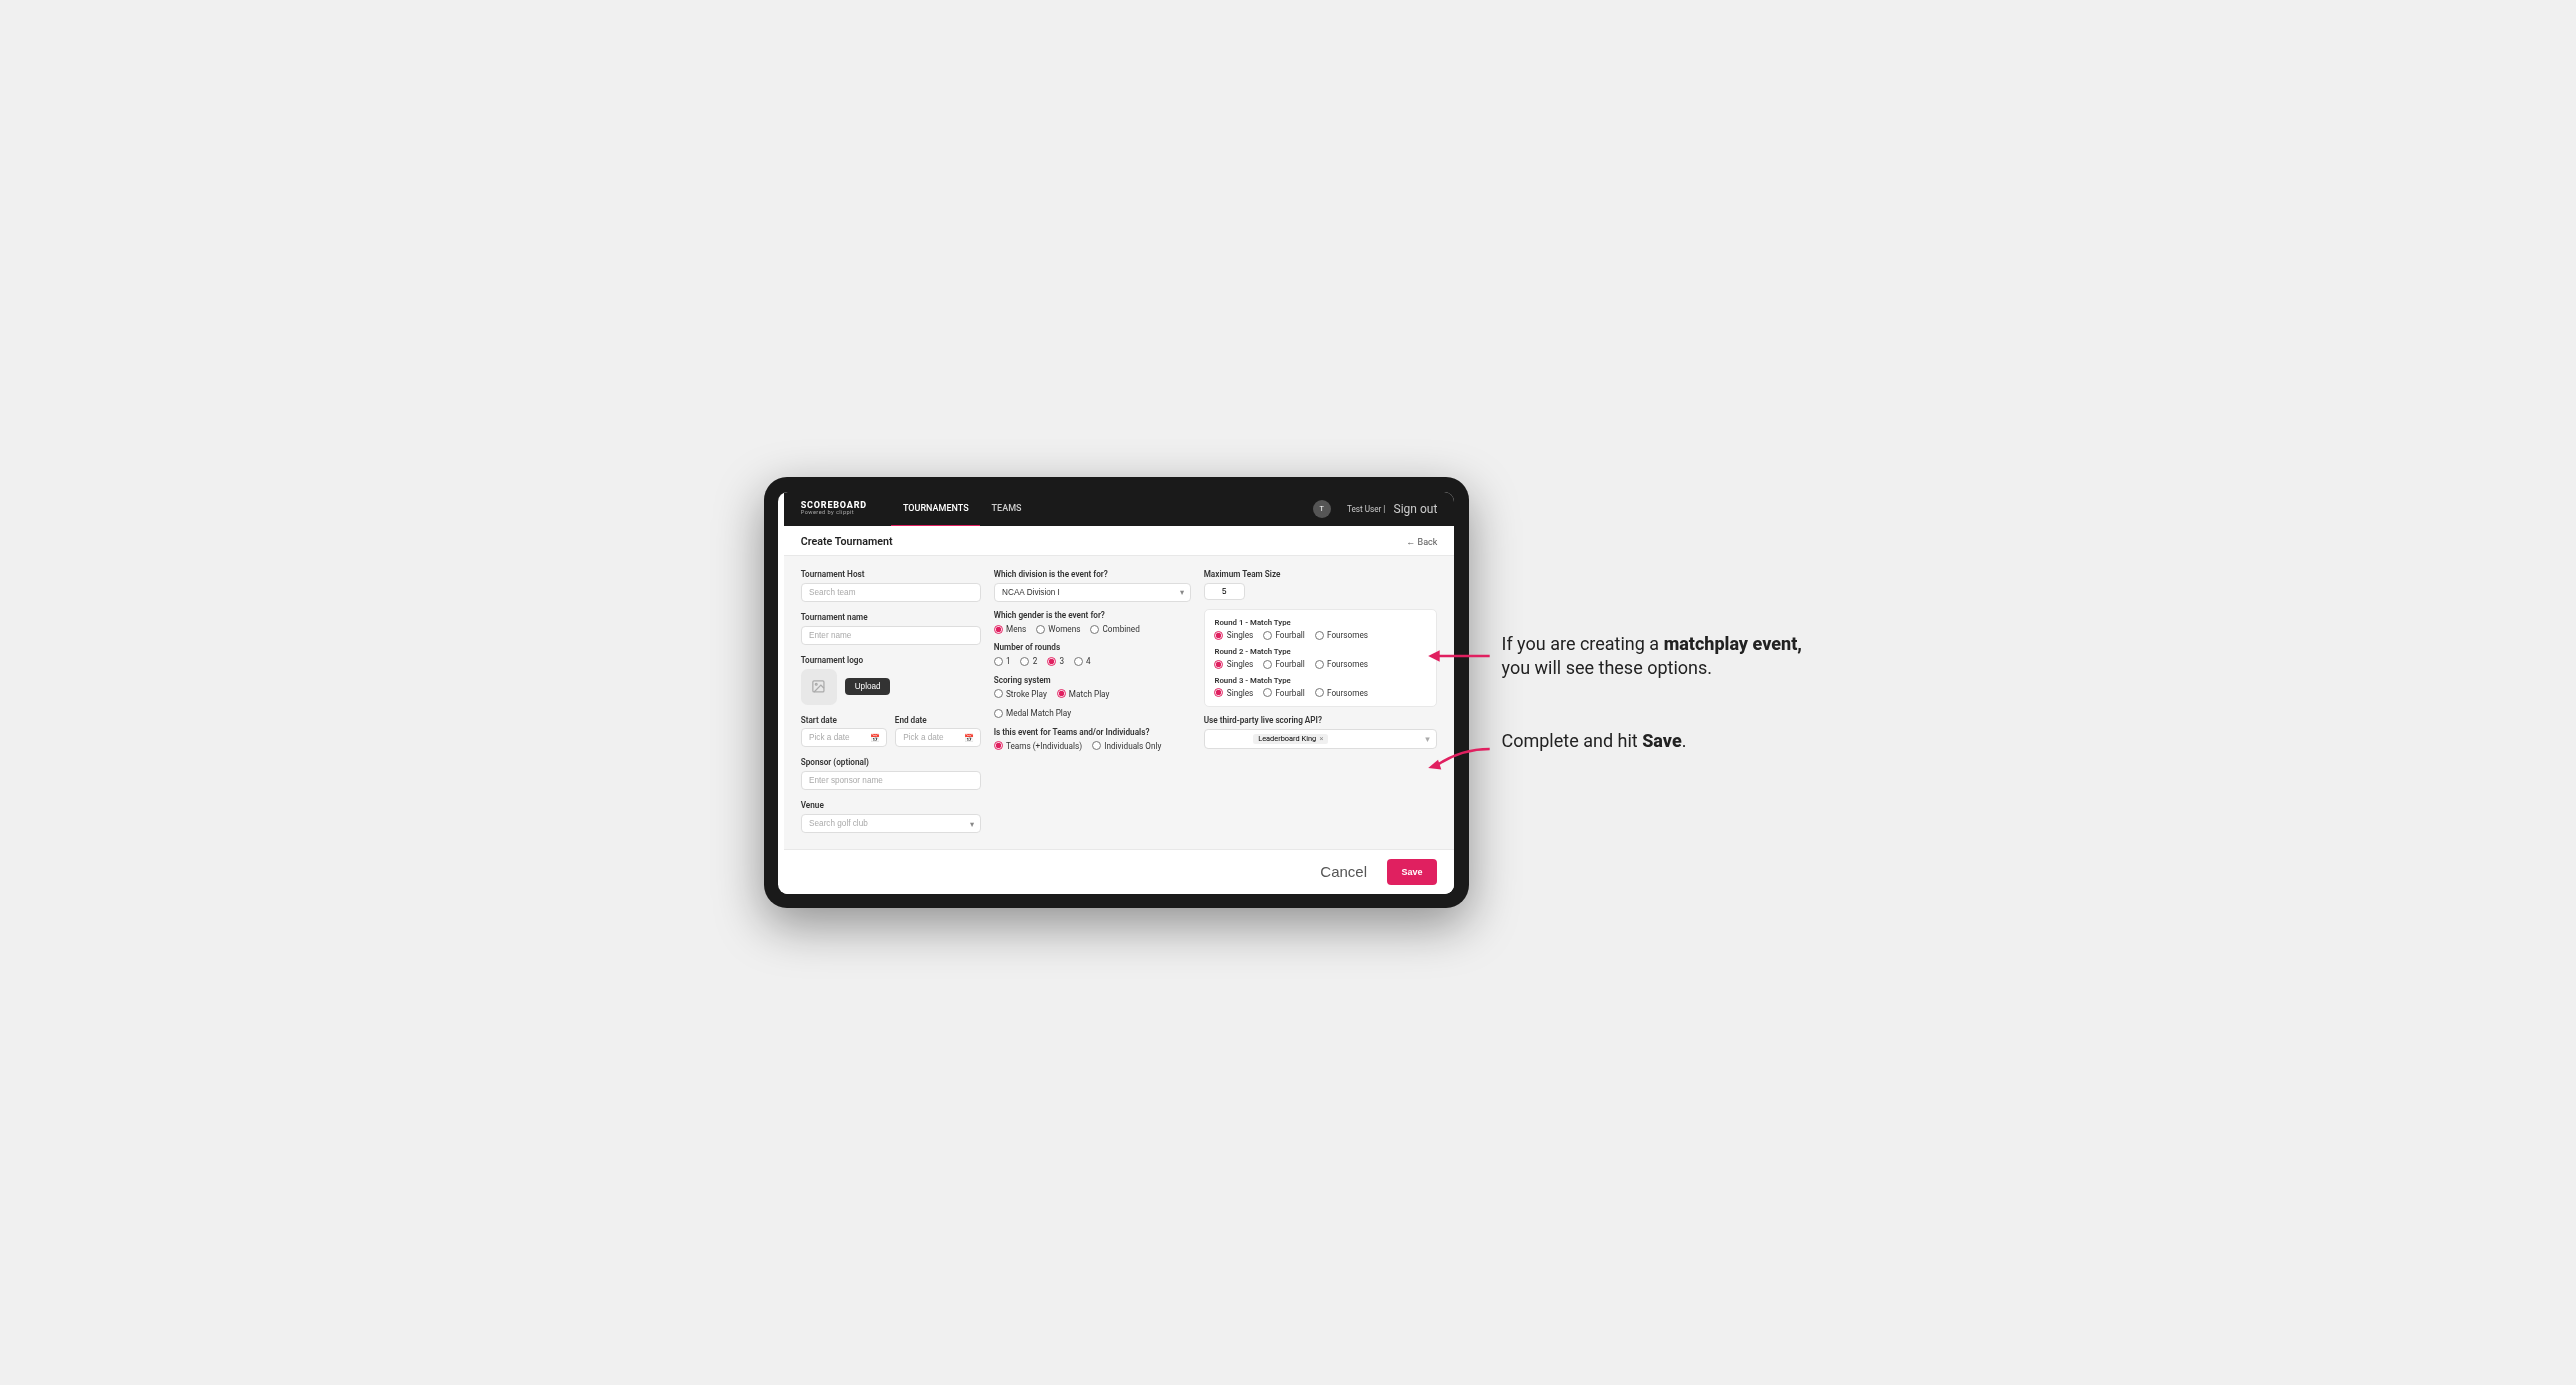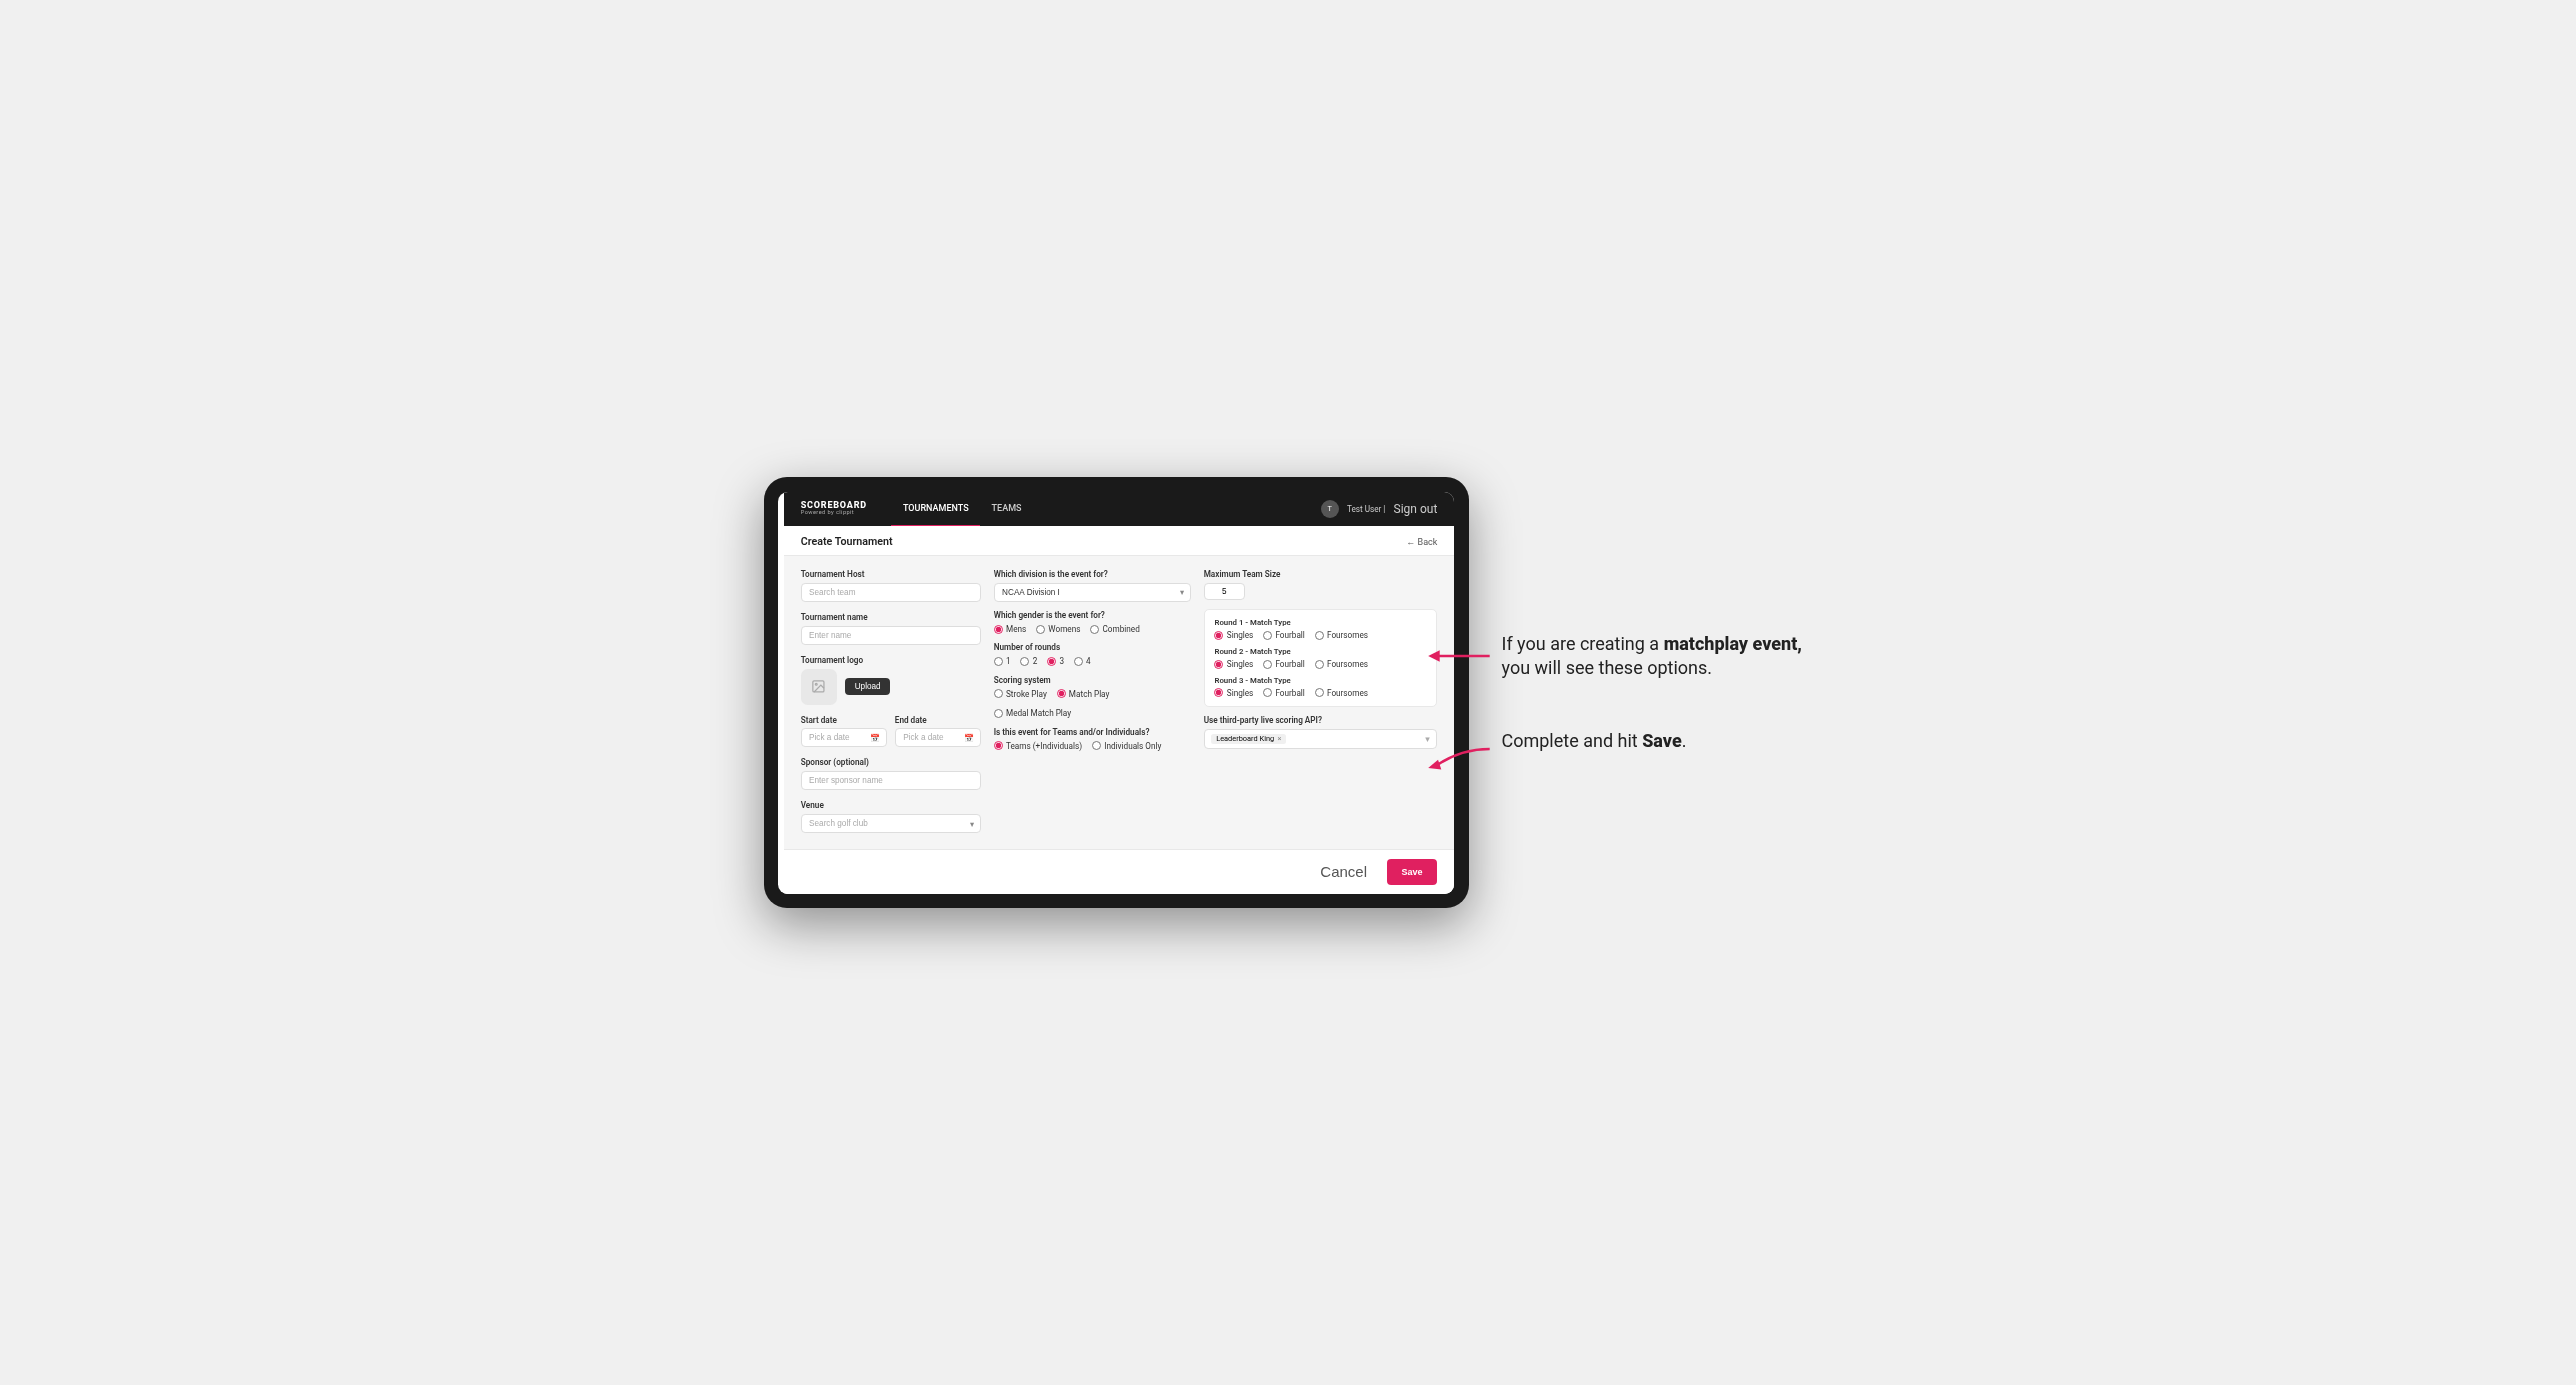--- a/index.html
+++ b/index.html
@@ -95,20 +95,21 @@
       border-radius: 50%;
       display: flex;
       align-items: center;
       justify-content: center;
       color: #fff;
       font-size: 7.4px;
     }
     .nav-user-text {
       color: #ccc;
       font-size: 8.2px;
+      margin-left: 8px;
     }
     .nav-signout {
       color: #ccc;
       font-size: 12px;
       cursor: pointer;
     }
     
     .main-content {
       background: #f5f5f5;
       flex: 1;
@@ -310,20 +311,21 @@
       justify-content: space-between;
     }
     .api-tag {
       background: #f0f0f0;
       border-radius: 2.5px;
       padding: 0.8px 4.9px;
       font-size: 7.4px;
       display: flex;
       align-items: center;
       gap: 3.3px;
+      margin-left: 42px;
     }
     
     .form-footer {
       background: #fff;
       border-top: 0.8px solid #e8e8e8;
       padding: 8.2px 16.4px;
       display: flex;
       justify-content: flex-end;
       gap: 8.2px;
     }

